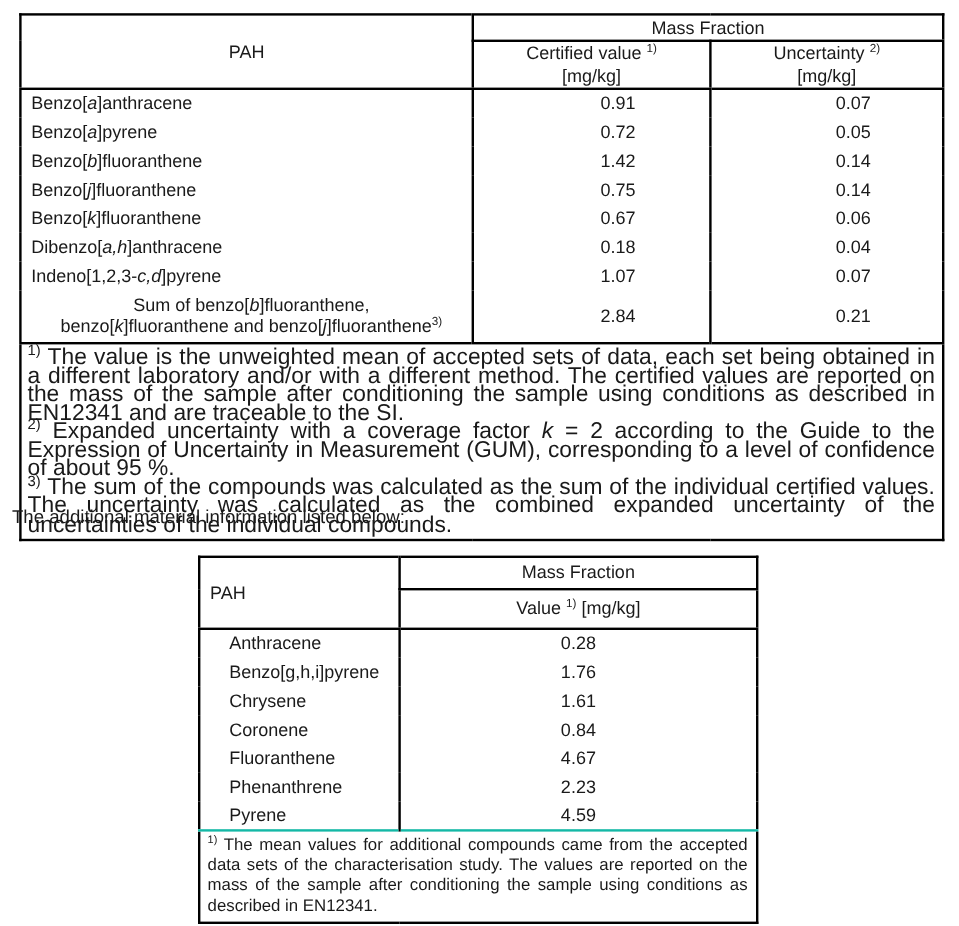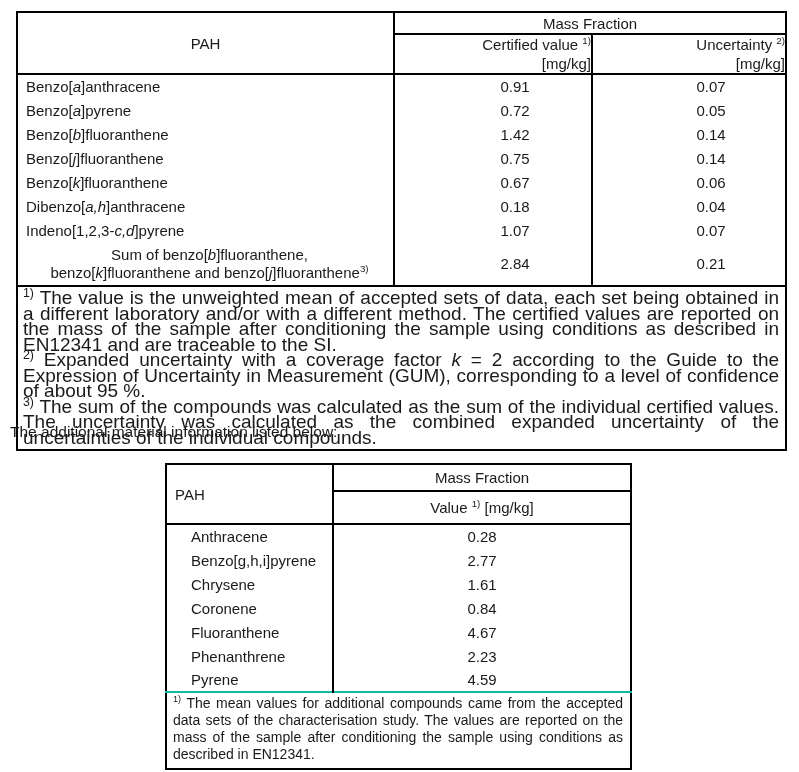--- a/index.html
+++ b/index.html
@@ -16,21 +16,21 @@
   sup { font-size:0.65em; vertical-align:super; line-height:0; }
 
   
   .tbl1 {
     position:absolute; left:16px; top:11px; width:769px;
     border:2px solid #000; font-size:15px;
   }
   .tbl1 .bl { border-left:2px solid #000; }
   .tbl1 .pah-h { text-align:center; border-bottom:2px solid #000; }
   .tbl1 .group-h { text-align:center; height:22px; border-bottom:2px solid #000; }
-  .tbl1 .sub-h { text-align:right; height:28px; line-height:19px; border-bottom:2px solid #000; }
+  .tbl1 .sub-h { text-align:center; height:28px; line-height:19px; border-bottom:2px solid #000; }
   .tbl1 td.name { padding-left:8px; height:24px; text-align:left; }
   .tbl1 td.val { text-align:center; height:24px;padding-left:44px; }
   .tbl1 tr.sumrow td.name { line-height:18px; padding-top:2px; padding-bottom:2px; height:44px;text-align:center; }
   .tbl1 .fnotes {
     border-top:2px solid #000;
     font-size:19px; line-height:15.5px;
     padding:3px 6px 4px 5px;
   }
   .tbl1 .fnotes p { text-align:justify; }
 
@@ -142,21 +142,21 @@
       </tr>
       <tr>
         <td class="sub-h bl">Value <sup>1)</sup> [mg/kg]</td>
       </tr>
       <tr>
         <td class="name">Anthracene</td>
         <td class="val bl">0.28</td>
       </tr>
       <tr>
         <td class="name">Benzo[g,h,i]pyrene</td>
-        <td class="val bl">2.77</td>
+        <td class="val bl">1.76</td>
       </tr>
       <tr>
         <td class="name">Chrysene</td>
         <td class="val bl">1.61</td>
       </tr>
       <tr>
         <td class="name">Coronene</td>
         <td class="val bl">0.84</td>
       </tr>
       <tr>

